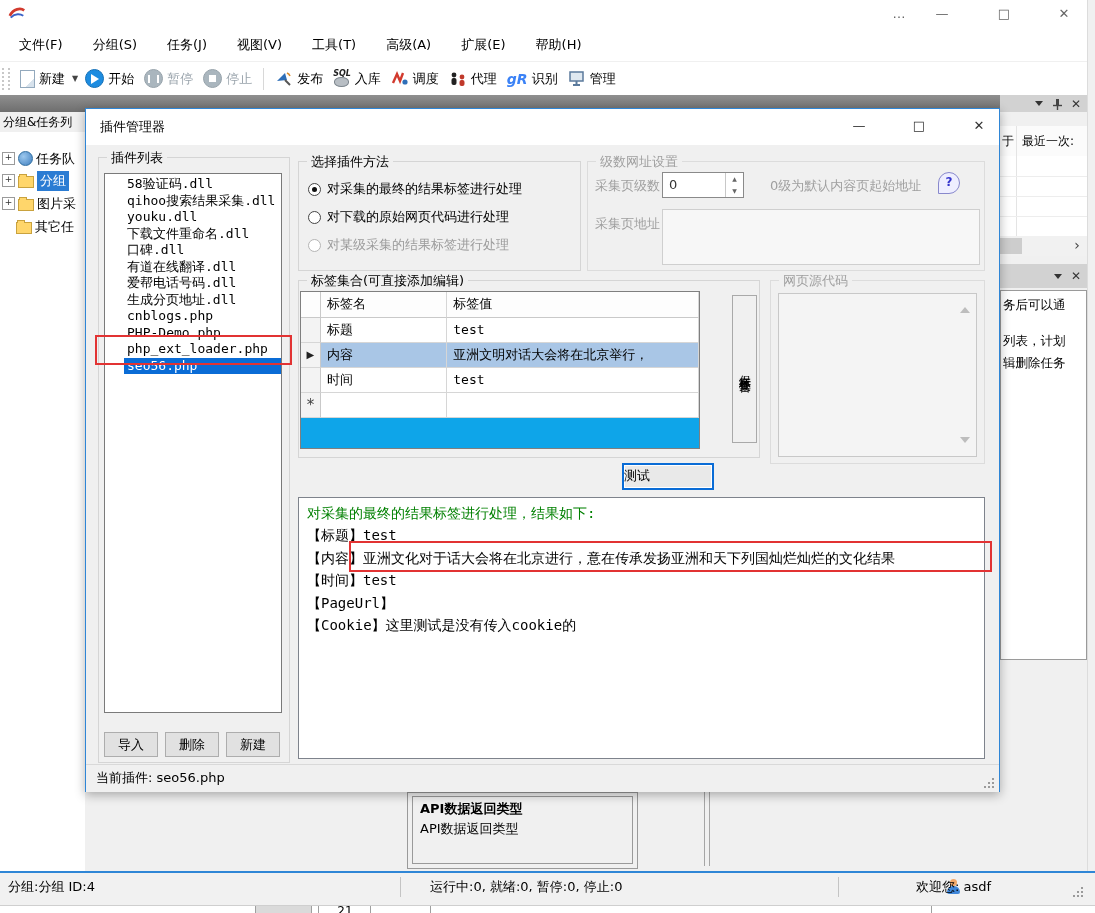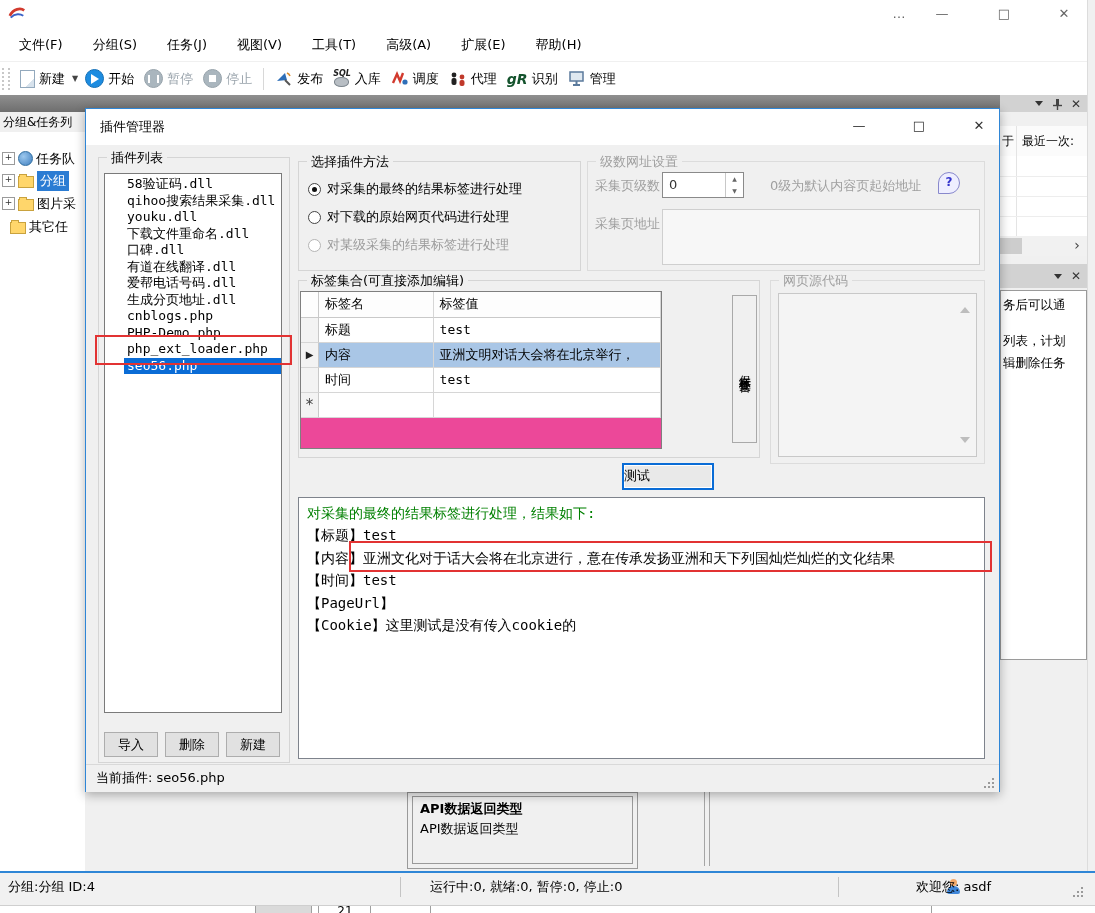--- a/index.html
+++ b/index.html
@@ -32,21 +32,21 @@
   .circ{width:17px;height:17px;border-radius:50%;display:flex;align-items:center;justify-content:center;}
   .circ.play{background:#1d8ce0;border:1px solid #1470b8;}
   .circ.play::after{content:"";border:5px solid transparent;border-left:8px solid #fff;margin-left:6px;}
   .circ.gray{background:#aab6be;border:1px solid #97a3ab;}
   .pause-glyph{width:7px;height:8px;border-left:2px solid #fff;border-right:2px solid #fff;}
   .stop-glyph{width:7px;height:7px;background:#fff;}
   .dd-arrow{font-size:8px;color:#444;margin:0 2px;}
   .sql-wrap{display:flex;flex-direction:column;align-items:center;line-height:7px;}
   .sql-txt{font-size:8px;font-weight:bold;font-style:italic;color:#222;}
   .drum{width:13px;height:8px;background:#b8bec4;border:1px solid #7d868e;border-radius:50%/45%;}
-  .rec-glyph{font-weight:bold;font-style:italic;color:#14532d;font-size:14px;}
+  .rec-glyph{font-weight:bold;font-style:italic;color:#3b82f6;font-size:14px;}
 
   
   .dock-strip{left:0;top:95px;width:1002px;height:17px;background:linear-gradient(#8f8f8f,#6e6e6e);}
   .dock-title{left:5px;top:111px;height:17px;line-height:17px;font-size:12px;color:#101010;}
   .rcaption{left:1000px;width:87px;height:17px;background:#d2d2d2;display:flex;align-items:center;justify-content:flex-end;gap:9px;padding-right:6px;box-sizing:border-box;}
   .rcap1{top:95px;}
   .rcap2{top:264px;height:24px;}
   .tri-down{width:0;height:0;border:4px solid transparent;border-top:5px solid #333;margin-top:4px;}
   .xglyph{color:#333;font-size:12px;line-height:12px;}
 
@@ -109,21 +109,21 @@
   .spinner{left:576px;top:63px;width:82px;height:26px;background:#fff;border:1px solid #8a8a8a;box-sizing:border-box;display:flex;}
   .spin-val{flex:1;line-height:24px;padding-left:6px;color:#333;}
   .spin-btns{width:17px;border-left:1px solid #c8c8c8;display:flex;flex-direction:column;}
   .spin-btns span{flex:1;font-size:6px;line-height:11px;text-align:center;color:#666;}
   .lv-hint{left:684px;top:68px;}
   .help-icon{left:852px;top:63px;width:20px;height:20px;background:#eef;border:1px solid #88c;border-radius:50% 50% 50% 0;text-align:center;line-height:18px;color:#33c;font-weight:bold;font-size:12px;}
   .lv-lbl2{left:509px;top:106px;text-align:center;}
   .urlbox{left:576px;top:100px;width:318px;height:56px;background:#f7f7f7;border:1px solid #cfcfcf;box-sizing:border-box;}
 
   .g-tags{left:212px;top:171px;width:462px;height:178px;}
-  .grid{left:214px;top:182px;width:362px;height:158px;background:#ec4899;border:1px solid #7f7f7f;box-sizing:border-box;overflow:hidden;}
+  .grid{left:214px;top:182px;width:400px;height:158px;background:#0ea5e9;border:1px solid #7f7f7f;box-sizing:border-box;overflow:hidden;}
   .grow{display:flex;height:25px;background:#fff;}
   .grow.hdr{height:26px;}
   .gcell{box-sizing:border-box;border-right:1px solid #d6d6d6;border-bottom:1px solid #d6d6d6;padding-left:6px;line-height:24px;overflow:hidden;white-space:nowrap;}
   .c-sel{width:20px;background:#f3f3f3;padding-left:0;text-align:center;border-right:1px solid #c9c9c9;}
   .c-name{width:127px;}
   .c-val{width:253px;font-family:"DejaVu Sans Mono","Liberation Mono",monospace;}
   .grow.hdr .gcell{border-bottom:1px solid #c9c9c9;background:#fdfdfd;}
   .grow.selrow .c-name,.grow.selrow .c-val{background:#a9c6e6;}
   .marker{font-size:10px;color:#222;}
   .newmark{font-size:15px;color:#444;}
@@ -290,21 +290,21 @@
   <div class="abs tree-item" style="top:170px;">
     <span class="expander">+</span>
     <span class="folder"></span>
     <span class="tree-sel">分组</span>
   </div>
   <div class="abs tree-item" style="top:193px;">
     <span class="expander">+</span>
     <span class="folder"></span>
     <span>图片采</span>
   </div>
-  <div class="abs tree-item" style="top:216px;padding-left:10px;">
+  <div class="abs tree-item" style="top:216px;padding-left:16px;">
     <span class="folder"></span>
     <span>其它任</span>
   </div>
 
   <div class="abs rcaption rcap1">
     <span class="tri-down"></span>
     <svg width="10" height="12">
       <rect x="4" y="1" width="3" height="6" fill="#444"></rect>
       <line x1="1" y1="7.5" x2="10" y2="7.5" stroke="#444" stroke-width="1.4"></line>
       <line x1="5.5" y1="8" x2="5.5" y2="12" stroke="#444" stroke-width="1.4"></line>

